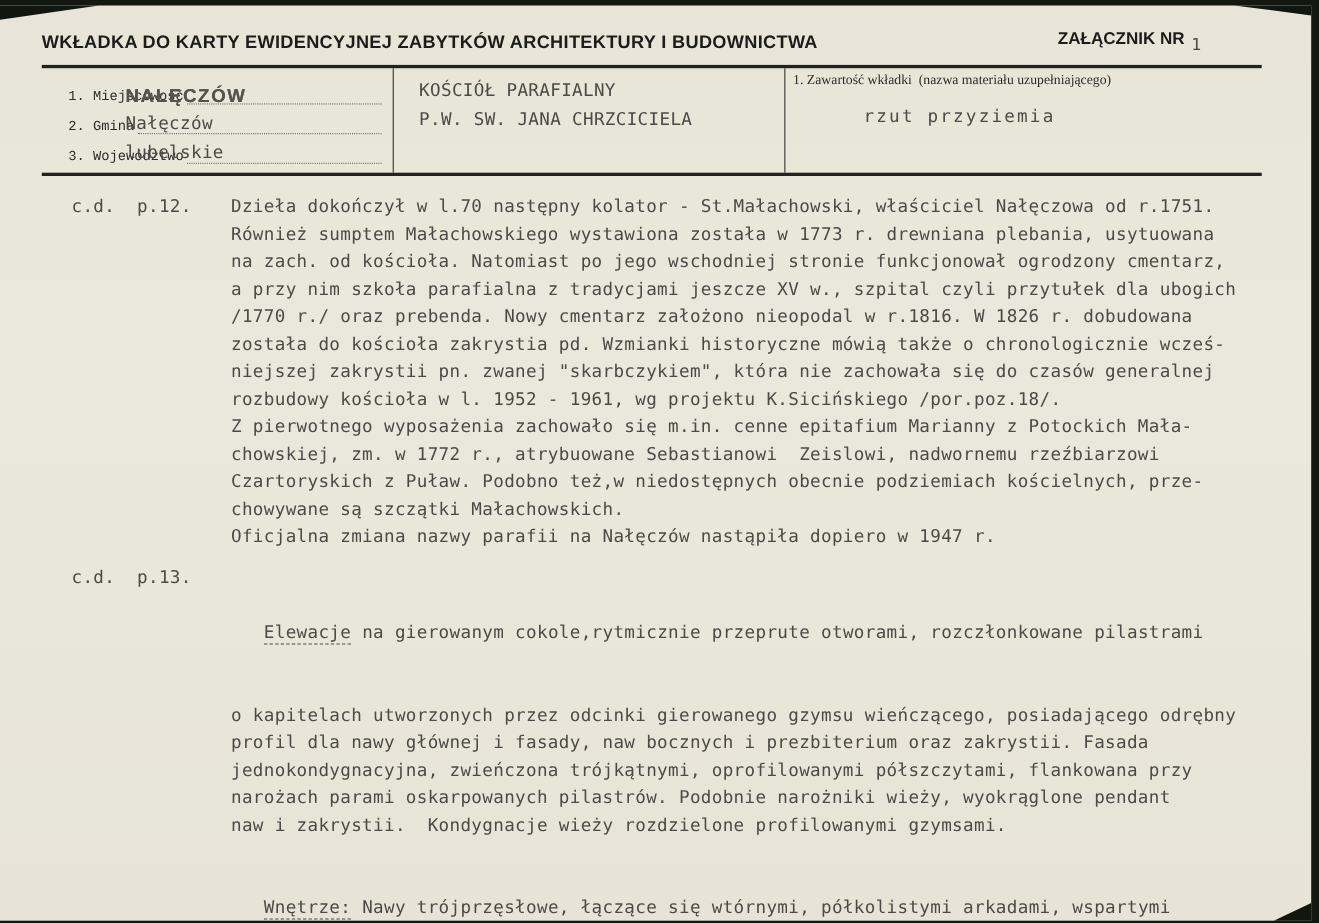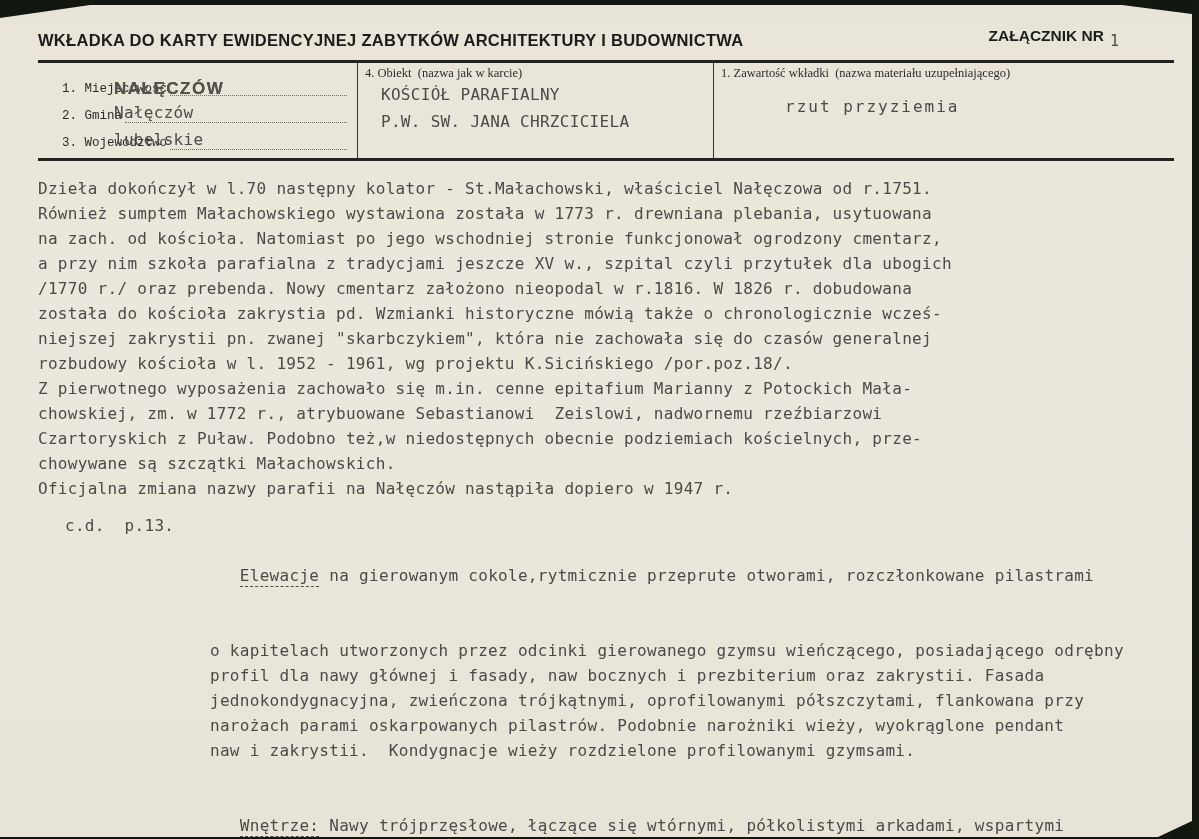--- a/index.html
+++ b/index.html
@@ -2,21 +2,21 @@
 <html><head>
 <meta charset="utf-8">
 <style>
   * { margin: 0; padding: 0; box-sizing: border-box; }
   html, body { width: 1199px; height: 839px; overflow: hidden; }
   body { background: #121710; position: relative; font-family: "Liberation Serif", serif; }
 
   .page {
     position: absolute; top: 5px; left: 0; right: 7px; bottom: 2px;
     background: linear-gradient(180deg, #e8e5d8 0%, #eae7dc 40%, #e7e4d7 100%);
-    padding: 22px 18px 0 38px;
+    padding: 22px 45px 0 38px;
   }
   .wedge-tl { position: absolute; top: 0; left: 0; width: 0; height: 0;
     border-top: 13px solid #11160f; border-right: 90px solid transparent; }
   .wedge-tr { position: absolute; top: 0; right: 0; width: 0; height: 0;
     border-top: 9px solid #11160f; border-left: 70px solid transparent; }
   .wedge-br { position: absolute; bottom: 0; right: 0; width: 0; height: 0;
     border-bottom: 16px solid #11160f; border-left: 34px solid transparent; }
 
   
   .hdr { display: flex; justify-content: space-between; align-items: flex-end;
@@ -83,32 +83,32 @@
         <span class="f-line"></span>
         <span class="f-val typed">Nałęczów</span>
       </div>
       <div class="f-row">
         <span class="ser-label">3. Województwo</span>
         <span class="f-line"></span>
         <span class="f-val typed">lubelskie</span>
       </div>
     </div>
     <div class="col2">
-      <div class="f-head">4. Obiekt  (nazwa jak w karcie)</div>
       <div class="typed obj-line">KOŚCIÓŁ PARAFIALNY</div>
       <div class="typed obj-line">P.W. SW. JANA CHRZCICIELA</div>
     </div>
     <div class="col3">
       <div class="f-head">1. Zawartość wkładki  (nazwa materiału uzupełniającego)</div>
       <div class="typed content-val">rzut przyziemia</div>
     </div>
   </div>
 
   <div class="bodytext">
     <div class="sect">
+      <div class="sect-label">c.d.  p.12.</div>
       <div class="sect-text">Dzieła dokończył w l.70 następny kolator - St.Małachowski, właściciel Nałęczowa od r.1751.
 Również sumptem Małachowskiego wystawiona została w 1773 r. drewniana plebania, usytuowana
 na zach. od kościoła. Natomiast po jego wschodniej stronie funkcjonował ogrodzony cmentarz,
 a przy nim szkoła parafialna z tradycjami jeszcze XV w., szpital czyli przytułek dla ubogich
 /1770 r./ oraz prebenda. Nowy cmentarz założono nieopodal w r.1816. W 1826 r. dobudowana
 została do kościoła zakrystia pd. Wzmianki historyczne mówią także o chronologicznie wcześ-
 niejszej zakrystii pn. zwanej "skarbczykiem", która nie zachowała się do czasów generalnej
 rozbudowy kościoła w l. 1952 - 1961, wg projektu K.Sicińskiego /por.poz.18/.
 Z pierwotnego wyposażenia zachowało się m.in. cenne epitafium Marianny z Potockich Mała-
 chowskiej, zm. w 1772 r., atrybuowane Sebastianowi  Zeislowi, nadwornemu rzeźbiarzowi

